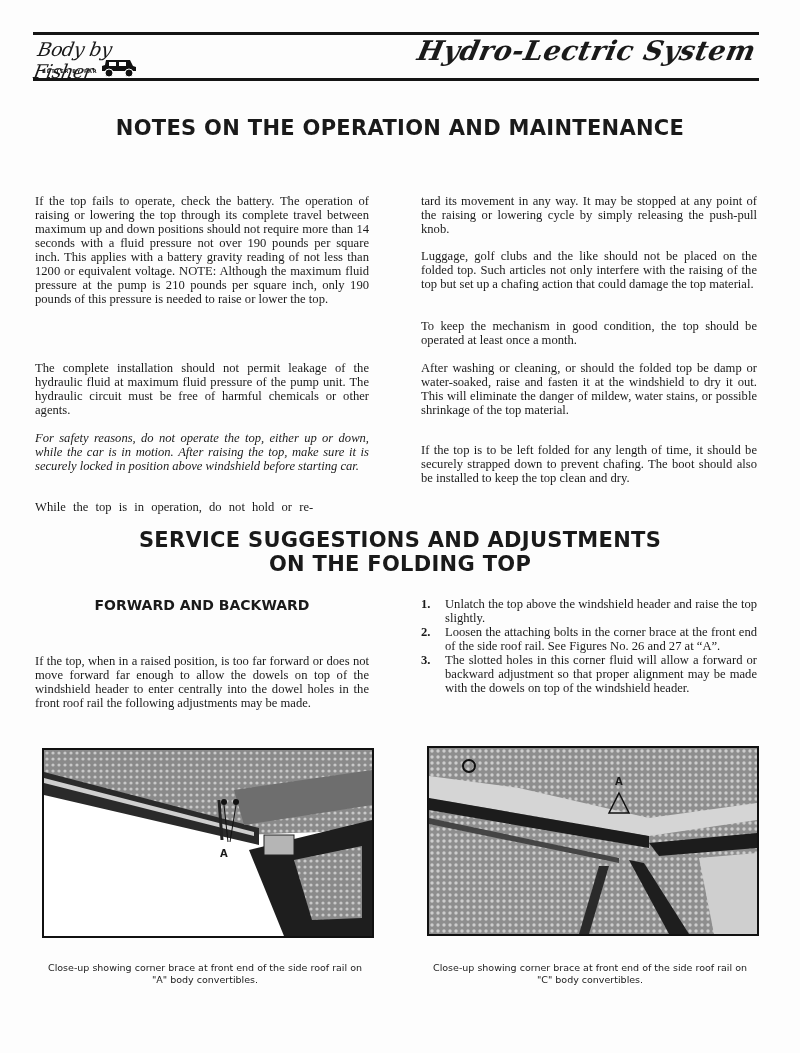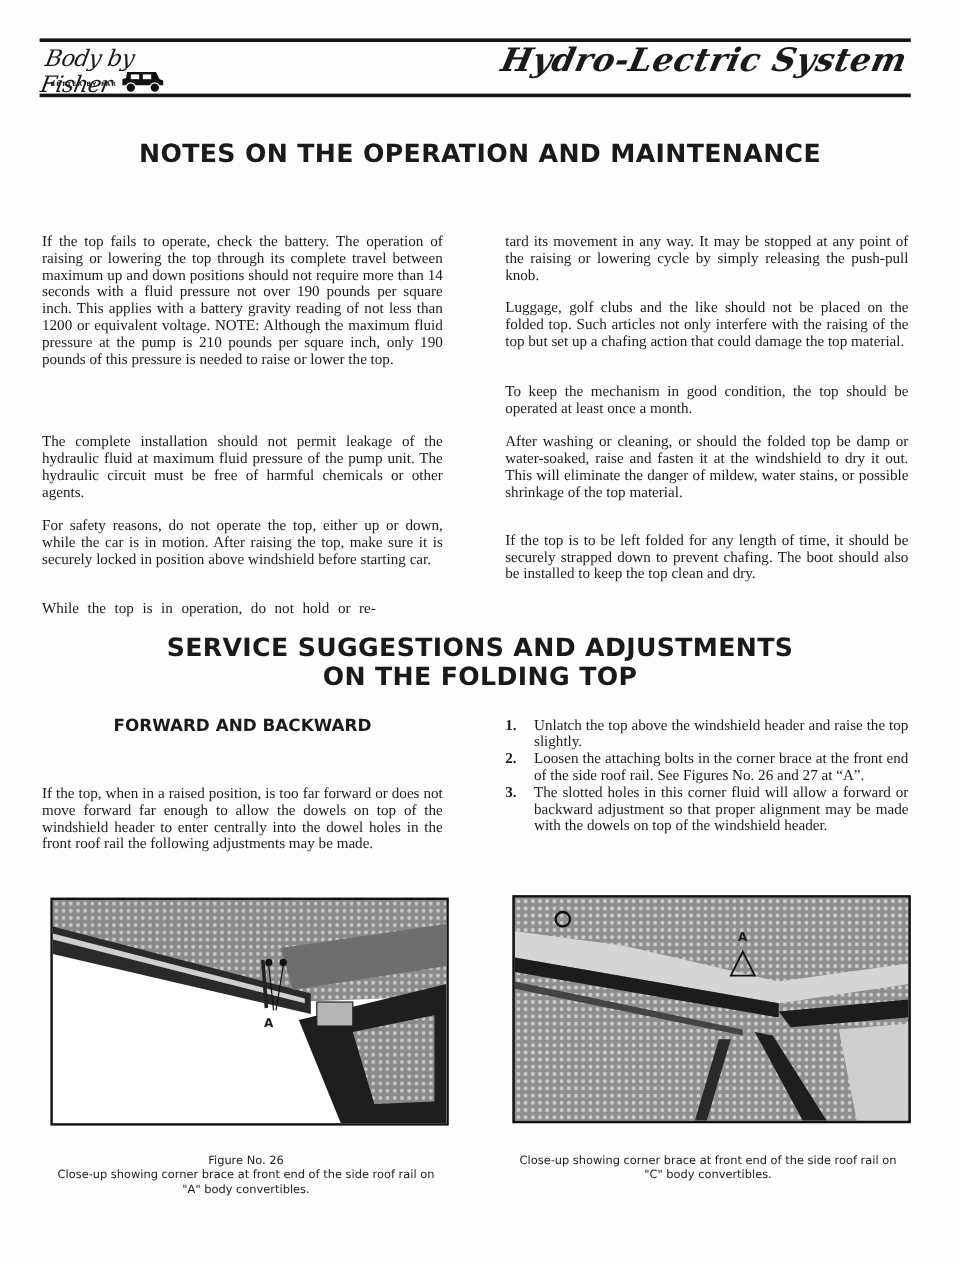--- a/index.html
+++ b/index.html
@@ -44,21 +44,21 @@
 </div>
 
 <div class="system-title">Hydro-Lectric System</div>
 
 <div class="h1" style="top:116px;">
   <div>NOTES ON THE OPERATION AND MAINTENANCE</div>
 </div>
 
 <p class="para col-l" style="top:194px;">If the top fails to operate, check the battery. The operation of raising or lowering the top through its complete travel between maximum up and down positions should not require more than 14 seconds with a fluid pressure not over 190 pounds per square inch. This applies with a battery gravity reading of not less than 1200 or equivalent voltage. NOTE: Although the maximum fluid pressure at the pump is 210 pounds per square inch, only 190 pounds of this pressure is needed to raise or lower the top.</p>
 <p class="para col-l" style="top:361px;">The complete installation should not permit leakage of the hydraulic fluid at maximum fluid pressure of the pump unit. The hydraulic circuit must be free of harmful chemicals or other agents.</p>
-<p class="para col-l" style="top:431px;">For safety reasons, do not operate the top, either up or down, while the car is in motion. After raising the top, make sure it is securely locked in position above windshield before starting car.</p>
+<p class="para col-l" style="top:431px;font-style:italic;">For safety reasons, do not operate the top, either up or down, while the car is in motion. After raising the top, make sure it is securely locked in position above windshield before starting car.</p>
 <p class="para col-l" style="top:500px; text-align:left; word-spacing:4px;">While the top is in operation, do not hold or re-</p>
 
 <p class="para col-r" style="top:194px;">tard its movement in any way. It may be stopped at any point of the raising or lowering cycle by simply releasing the push-pull knob.</p>
 <p class="para col-r" style="top:249px;">Luggage, golf clubs and the like should not be placed on the folded top. Such articles not only interfere with the raising of the top but set up a chafing action that could damage the top material.</p>
 <p class="para col-r" style="top:319px;">To keep the mechanism in good condition, the top should be operated at least once a month.</p>
 <p class="para col-r" style="top:361px;">After washing or cleaning, or should the folded top be damp or water-soaked, raise and fasten it at the windshield to dry it out. This will eliminate the danger of mildew, water stains, or possible shrinkage of the top material.</p>
 <p class="para col-r" style="top:443px;">If the top is to be left folded for any length of time, it should be securely strapped down to prevent chafing. The boot should also be installed to keep the top clean and dry.</p>
 
 <div class="h1" style="top:528px;">
   <div>SERVICE SUGGESTIONS AND ADJUSTMENTS</div>
@@ -117,21 +117,20 @@
     <polygon points="170,118 180,118 160,186 150,186" fill="#2a2a2a"></polygon>
     <polygon points="200,112 215,115 260,186 240,186" fill="#1e1e1e"></polygon>
     <polygon points="270,110 328,105 328,186 285,186" fill="#cfcfcf"></polygon>
     <circle cx="40" cy="18" r="6" fill="none" stroke="#111" stroke-width="2"></circle>
     <polygon points="190,45 200,65 180,65" fill="none" stroke="#111" stroke-width="1.5"></polygon>
   </svg>
   <span class="fig-label" style="left:186px; top:28px;">A</span>
 </div>
 
 <div class="caption" style="left:20px; width:370px; top:962px;">
-  <div>Figure No. 26</div>
   <div>Close-up showing corner brace at front end of the side roof rail on</div>
   <div>"A" body convertibles.</div>
 </div>
 <div class="caption" style="left:405px; width:370px; top:962px;">
   <div>Close-up showing corner brace at front end of the side roof rail on</div>
   <div>"C" body convertibles.</div>
 </div>
 
 <div class="page-num">133</div>
 

